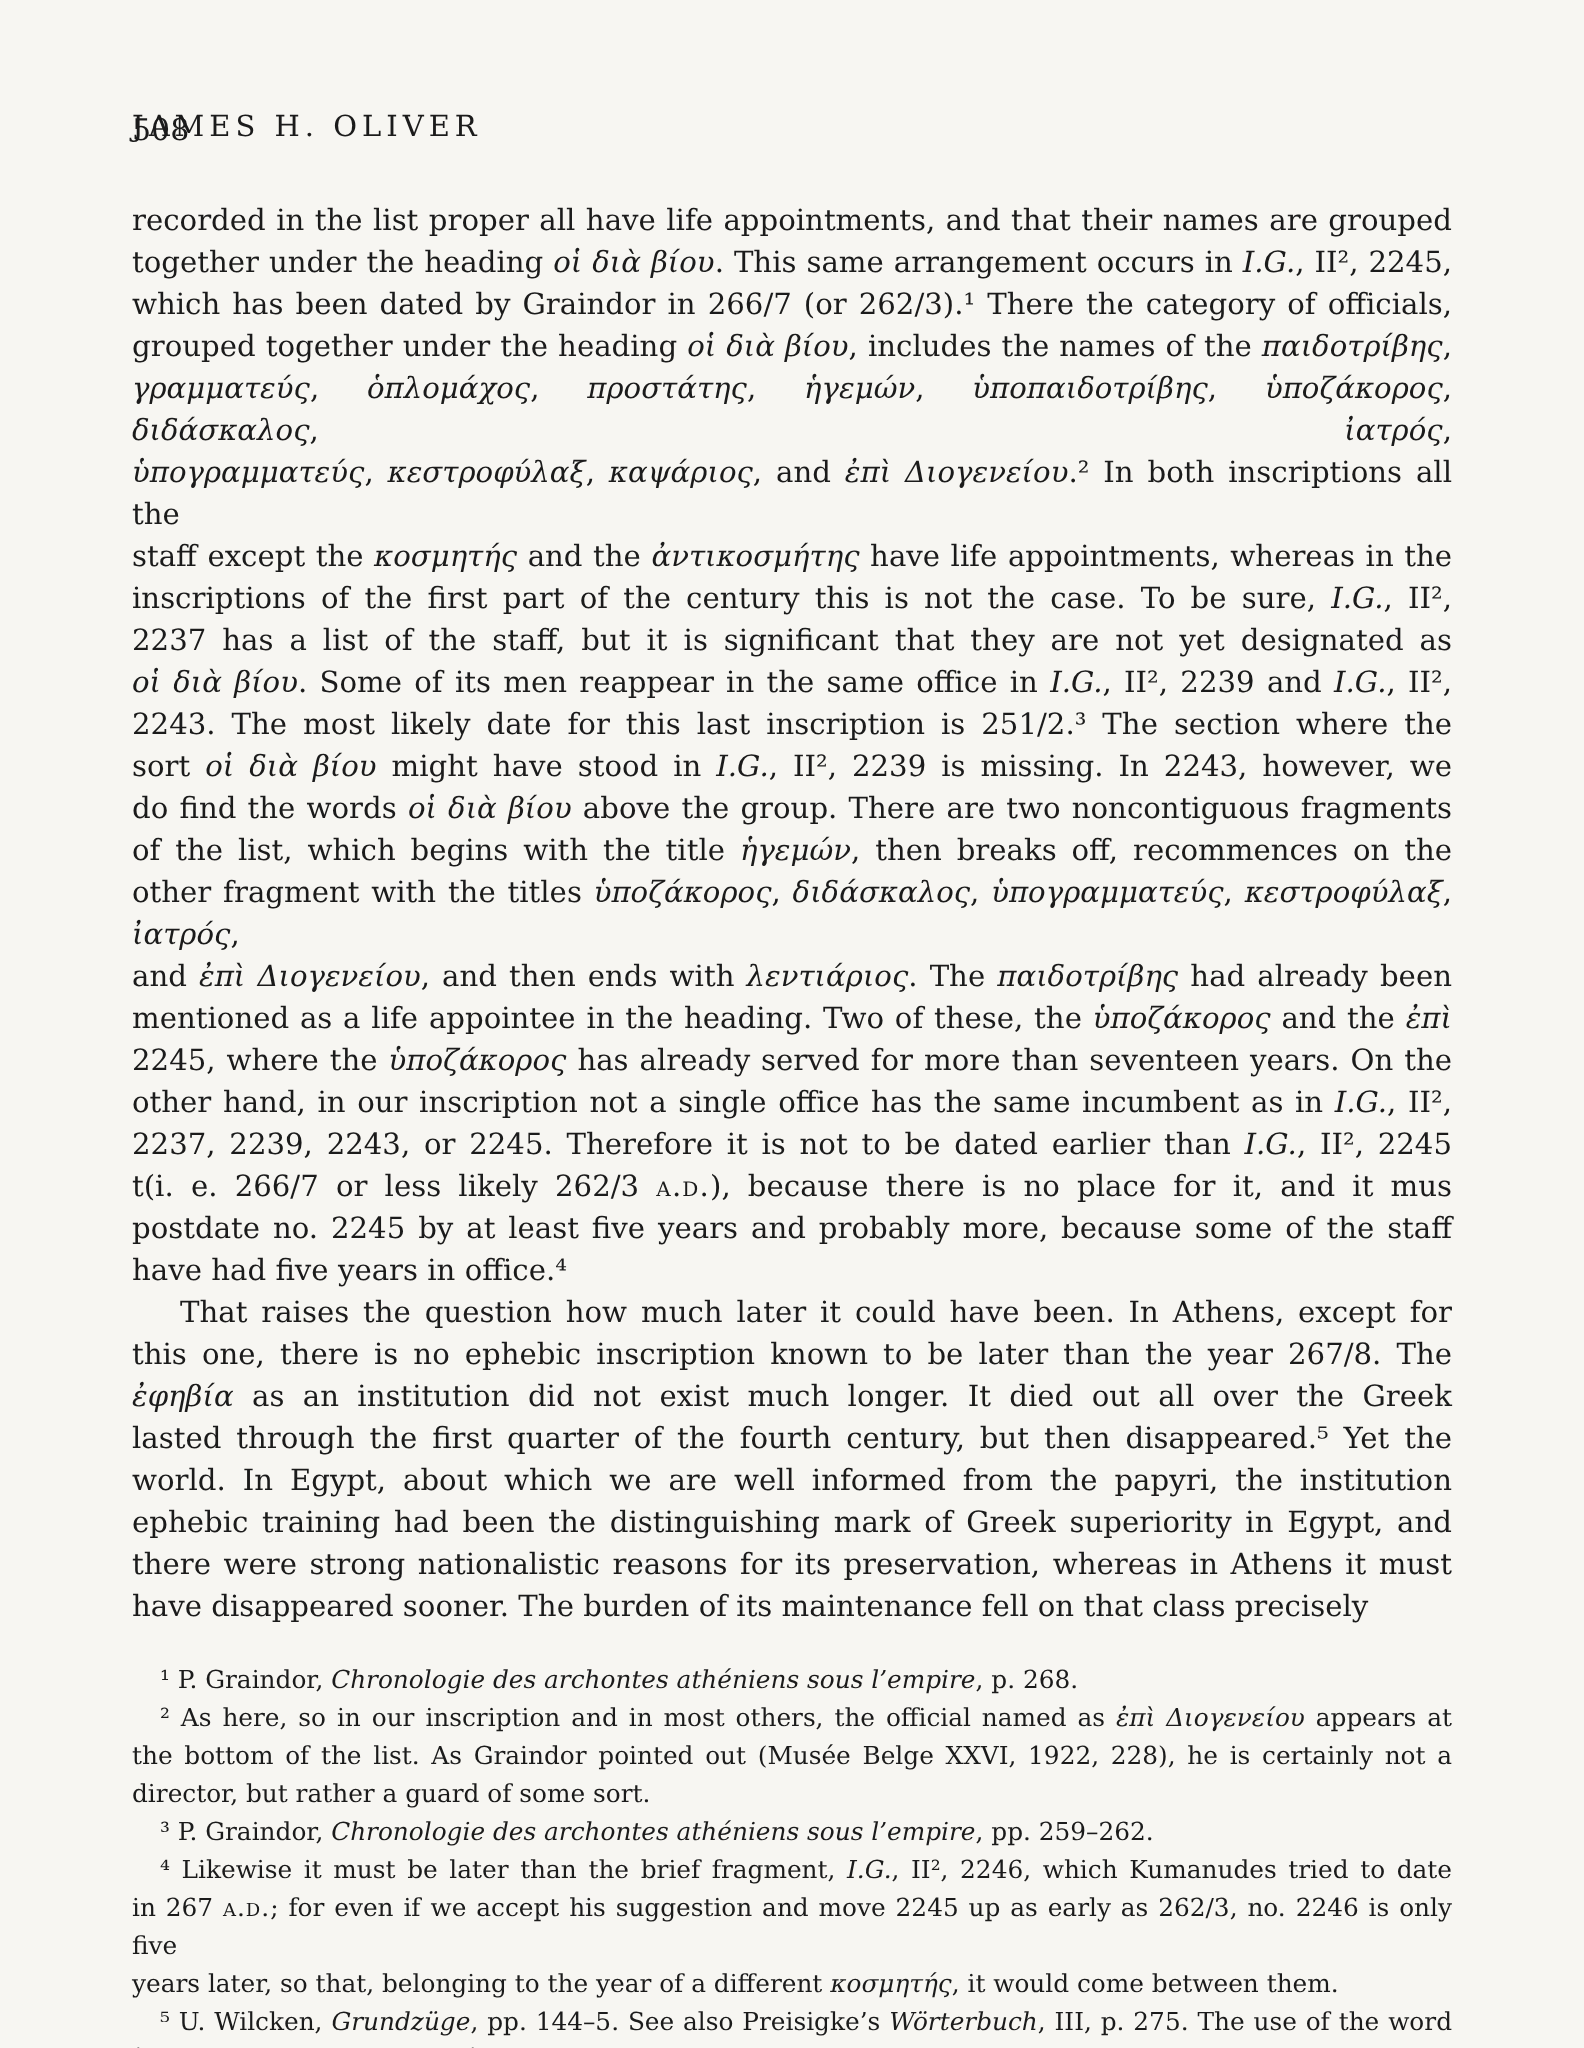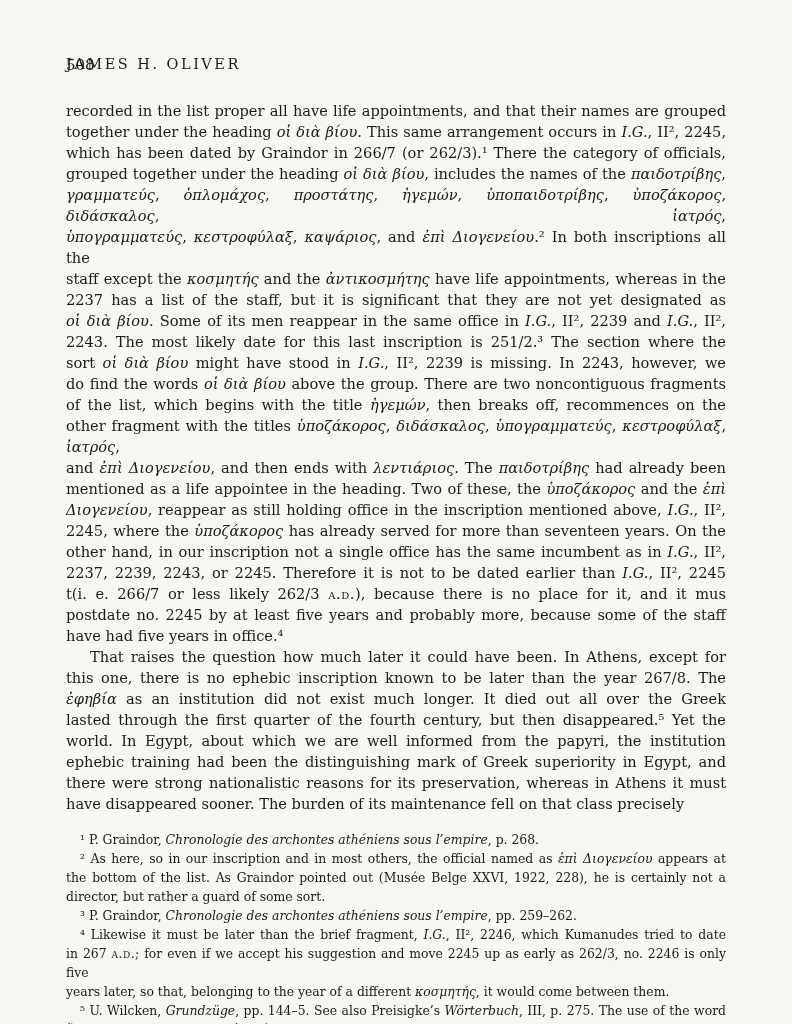--- a/index.html
+++ b/index.html
@@ -79,30 +79,30 @@
     <div class="running-head">JAMES H. OLIVER</div>
   </div>
   <div class="body-text">
       <div class="line"><span class="seg-n">recorded in the list proper all have life appointments, and that their names are grouped</span></div>
       <div class="line"><span class="seg-n">together under the heading </span><span class="seg-i">οἱ διὰ βίου</span><span class="seg-n">.  This same arrangement occurs in </span><span class="seg-i">I.G.</span><span class="seg-n">, II², 2245,</span></div>
       <div class="line"><span class="seg-n">which has been dated by Graindor in 266/7 (or 262/3).¹  There the category of officials,</span></div>
       <div class="line"><span class="seg-n">grouped together under the heading </span><span class="seg-i">οἱ διὰ βίου</span><span class="seg-n">, includes the names of the </span><span class="seg-i">παιδοτρίβης</span><span class="seg-n">,</span></div>
       <div class="line"><span class="seg-i">γραμματεύς</span><span class="seg-n">, </span><span class="seg-i">ὁπλομάχος</span><span class="seg-n">, </span><span class="seg-i">προστάτης</span><span class="seg-n">, </span><span class="seg-i">ἡγεμών</span><span class="seg-n">, </span><span class="seg-i">ὑποπαιδοτρίβης</span><span class="seg-n">, </span><span class="seg-i">ὑποζάκορος</span><span class="seg-n">, </span><span class="seg-i">διδάσκαλος</span><span class="seg-n">, </span><span class="seg-i">ἰατρός</span><span class="seg-n">,</span></div>
       <div class="line"><span class="seg-i">ὑπογραμματεύς</span><span class="seg-n">, </span><span class="seg-i">κεστροφύλαξ</span><span class="seg-n">, </span><span class="seg-i">καψάριος</span><span class="seg-n">, and </span><span class="seg-i">ἐπὶ Διογενείου</span><span class="seg-n">.²  In both inscriptions all the</span></div>
       <div class="line"><span class="seg-n">staff except the </span><span class="seg-i">κοσμητής</span><span class="seg-n"> and the </span><span class="seg-i">ἀντικοσμήτης</span><span class="seg-n"> have life appointments, whereas in the</span></div>
+      <div class="line"><span class="seg-n">inscriptions of the first part of the century this is not the case.  To be sure, </span><span class="seg-i">I.G.</span><span class="seg-n">, II²,</span></div>
       <div class="line"><span class="seg-n">2237 has a list of the staff, but it is significant that they are not yet designated as</span></div>
       <div class="line"><span class="seg-i">οἱ διὰ βίου</span><span class="seg-n">.  Some of its men reappear in the same office in </span><span class="seg-i">I.G.</span><span class="seg-n">, II², 2239 and </span><span class="seg-i">I.G.</span><span class="seg-n">, II²,</span></div>
       <div class="line"><span class="seg-n">2243.  The most likely date for this last inscription is 251/2.³  The section where the</span></div>
       <div class="line"><span class="seg-n">sort </span><span class="seg-i">οἱ διὰ βίου</span><span class="seg-n"> might have stood in </span><span class="seg-i">I.G.</span><span class="seg-n">, II², 2239 is missing.  In 2243, however, we</span></div>
       <div class="line"><span class="seg-n">do find the words </span><span class="seg-i">οἱ διὰ βίου</span><span class="seg-n"> above the group.  There are two noncontiguous fragments</span></div>
       <div class="line"><span class="seg-n">of the list, which begins with the title </span><span class="seg-i">ἡγεμών</span><span class="seg-n">, then breaks off, recommences on the</span></div>
       <div class="line"><span class="seg-n">other fragment with the titles </span><span class="seg-i">ὑποζάκορος</span><span class="seg-n">, </span><span class="seg-i">διδάσκαλος</span><span class="seg-n">, </span><span class="seg-i">ὑπογραμματεύς</span><span class="seg-n">, </span><span class="seg-i">κεστροφύλαξ</span><span class="seg-n">, </span><span class="seg-i">ἰατρός</span><span class="seg-n">,</span></div>
       <div class="line"><span class="seg-n">and </span><span class="seg-i">ἐπὶ Διογενείου</span><span class="seg-n">, and then ends with </span><span class="seg-i">λεντιάριος</span><span class="seg-n">.  The </span><span class="seg-i">παιδοτρίβης</span><span class="seg-n"> had already been</span></div>
       <div class="line"><span class="seg-n">mentioned as a life appointee in the heading.  Two of these, the </span><span class="seg-i">ὑποζάκορος</span><span class="seg-n"> and the </span><span class="seg-i">ἐπὶ</span></div>
-      <div class="line"><span class="seg-i">Διογενείου</span><span class="seg-n">, reappear as still holding office in the inscription mentioned above, </span><span class="seg-i">I.G.</span><span class="seg-n">, II²,</span></div>
       <div class="line"><span class="seg-n">2245, where the </span><span class="seg-i">ὑποζάκορος</span><span class="seg-n"> has already served for more than seventeen years.  On the</span></div>
       <div class="line"><span class="seg-n">other hand, in our inscription not a single office has the same incumbent as in </span><span class="seg-i">I.G.</span><span class="seg-n">, II²,</span></div>
       <div class="line"><span class="seg-n">2237, 2239, 2243, or 2245.  Therefore it is not to be dated earlier than </span><span class="seg-i">I.G.</span><span class="seg-n">, II², 2245</span></div>
       <div class="line"><span class="seg-n">t(i. e. 266/7 or less likely 262/3 </span><span class="seg-sc">a.d.</span><span class="seg-n">), because there is no place for it, and it mus</span></div>
       <div class="line"><span class="seg-n">postdate no. 2245 by at least five years and probably more, because some of the staff</span></div>
       <div class="line last"><span class="seg-n">have had five years in office.⁴</span></div>
       <div class="line indent"><span class="seg-n">That raises the question how much later it could have been.  In Athens, except for</span></div>
       <div class="line"><span class="seg-n">this one, there is no ephebic inscription known to be later than the year 267/8.  The</span></div>
       <div class="line"><span class="seg-i">ἐφηβία</span><span class="seg-n"> as an institution did not exist much longer.  It died out all over the Greek</span></div>
       <div class="line"><span class="seg-n">lasted through the first quarter of the fourth century, but then disappeared.⁵  Yet the</span></div>

